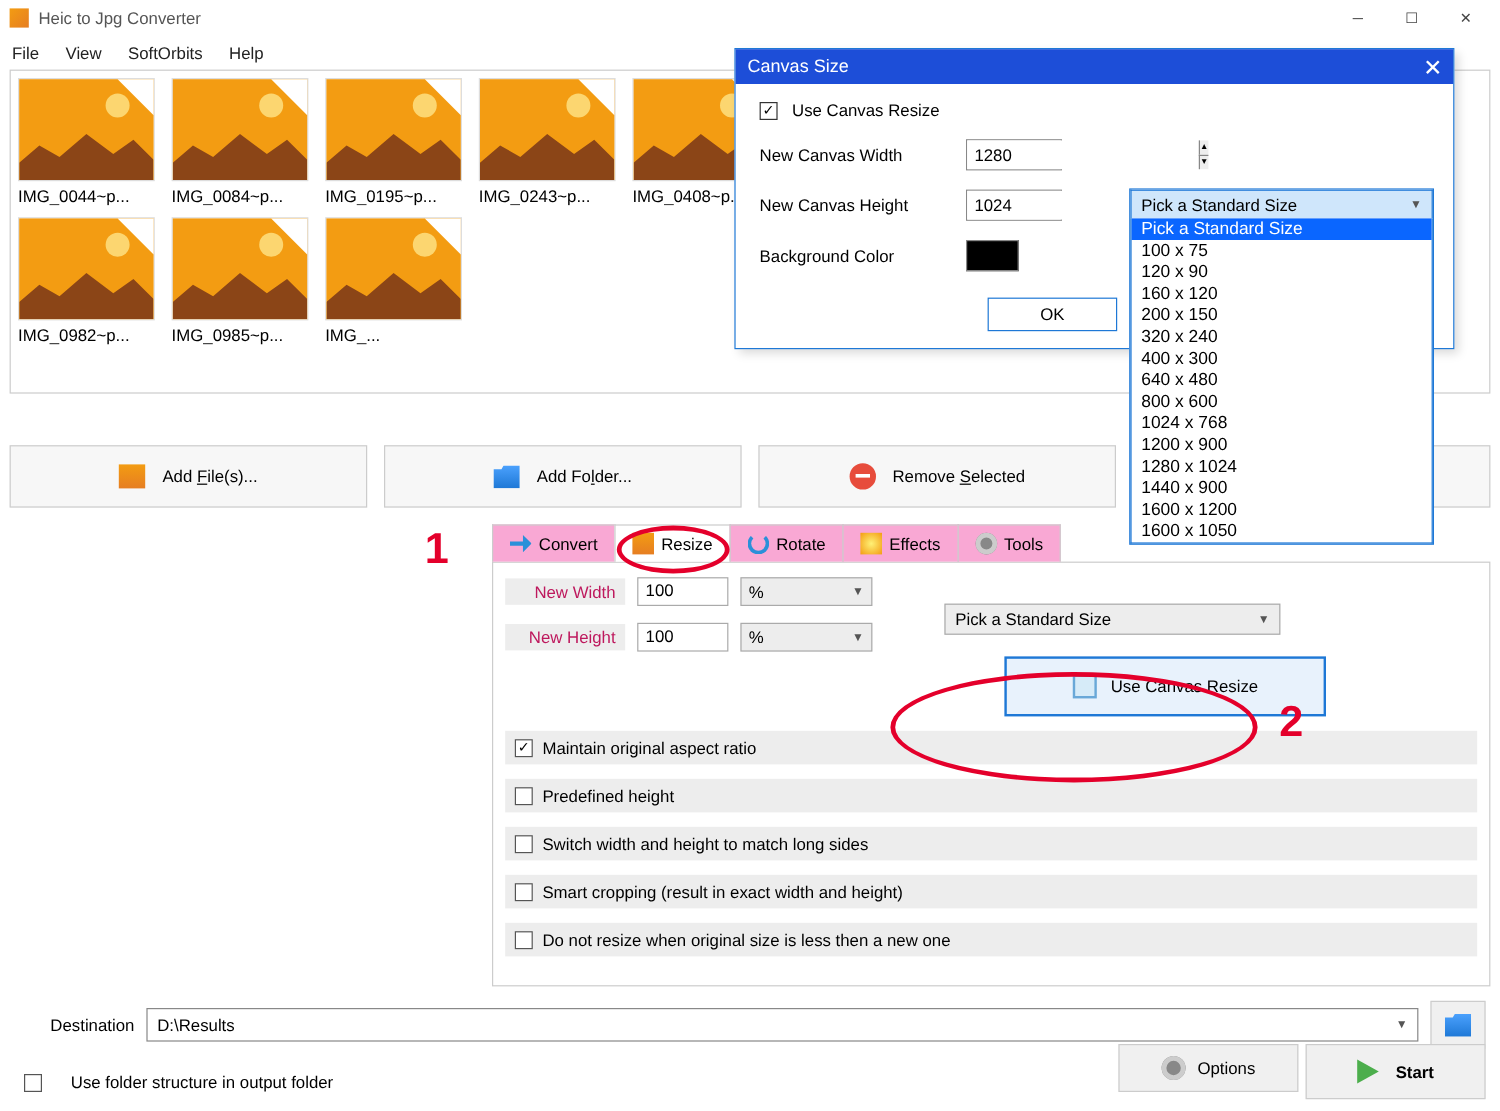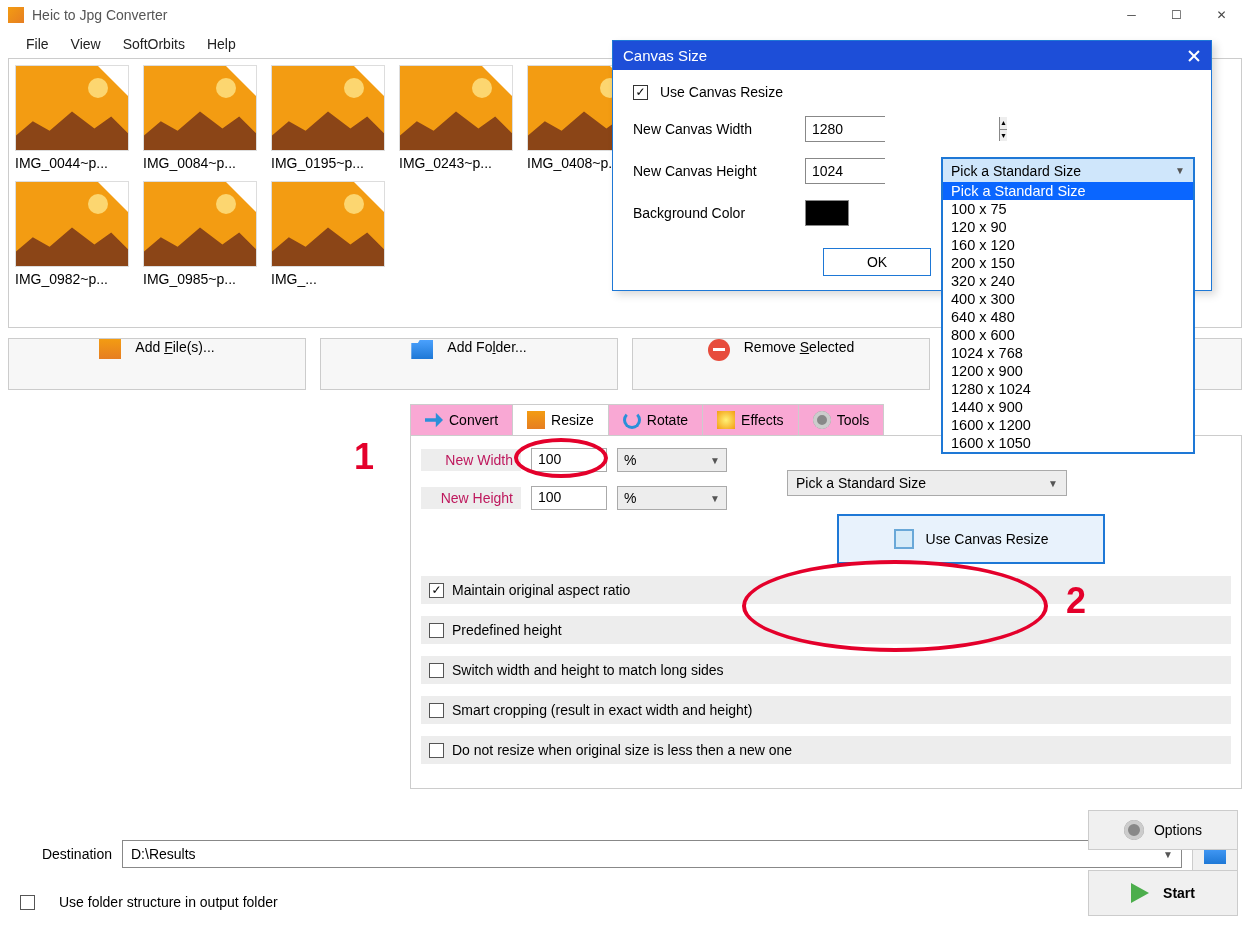--- a/index.html
+++ b/index.html
@@ -35,21 +35,21 @@
   width: 45px; height: 30px;
   display:flex; align-items:center; justify-content:center;
   color:#444; font-size:12px;
 }
 
 
 .menu-bar {
   height: 28px;
   display:flex;
   align-items:center;
-  padding: 0 16px;
+  padding: 0 0;
   gap: 2px;
 }
 .menu-item {
   padding: 4px 10px;
   color: #222;
 }
 
 
 .thumb-area {
   border: 1px solid #ccc;
@@ -98,24 +98,25 @@
   display:flex;
   gap: 14px;
   padding: 10px 8px;
 }
 .action-btn {
   flex: 1;
   height: 52px;
   border:1px solid #ccc;
   background:#f7f7f7;
   display:flex;
-  align-items:flex-start;
+  align-items:center;
   justify-content:center;
   gap:14px;
   font-size:14px;
+  margin-top:33px;
 }
 .icon-sm { width:22px; height:20px; display:inline-block;}
 .icon-img-orange { background: linear-gradient(#f39c12,#e67e22); }
 .icon-folder { background: linear-gradient(#4da3ff,#1e78d6); clip-path: polygon(0 20%, 30% 20%, 38% 5%, 100% 5%, 100% 100%, 0 100%);}
 .icon-remove { width:22px; height:22px; border-radius:50%; background:#e74c3c; position:relative;}
 .icon-remove::after{ content:""; position:absolute; left:5px; right:5px; top:9px; height:3px; background:#fff;}
 .icon-remove-all { color:#e74c3c; font-size:26px; font-weight:bold; line-height:1;}
 
 
 .tabs-row {
@@ -230,21 +231,21 @@
 .folder-struct {
   position:absolute;
   bottom: 16px;
   left: 20px;
   display:flex; align-items:center; gap:24px;
 }
 .start-area {
   position:absolute;
   right: 12px;
   bottom: 10px;
-  display:flex; flex-direction:column; gap:20px;
+  display:flex; flex-direction:row; gap:6px;
 }
 .start-btn {
   width:150px; height:46px;
   border:1px solid #ccc; background:#f0f0f0;
   display:flex; align-items:center; justify-content:center; gap:14px;
   font-weight:bold;
 }
 .arrow-green {
   width:0;height:0;border-top:10px solid transparent;border-bottom:10px solid transparent;border-left:18px solid #4cae4c;
 }

